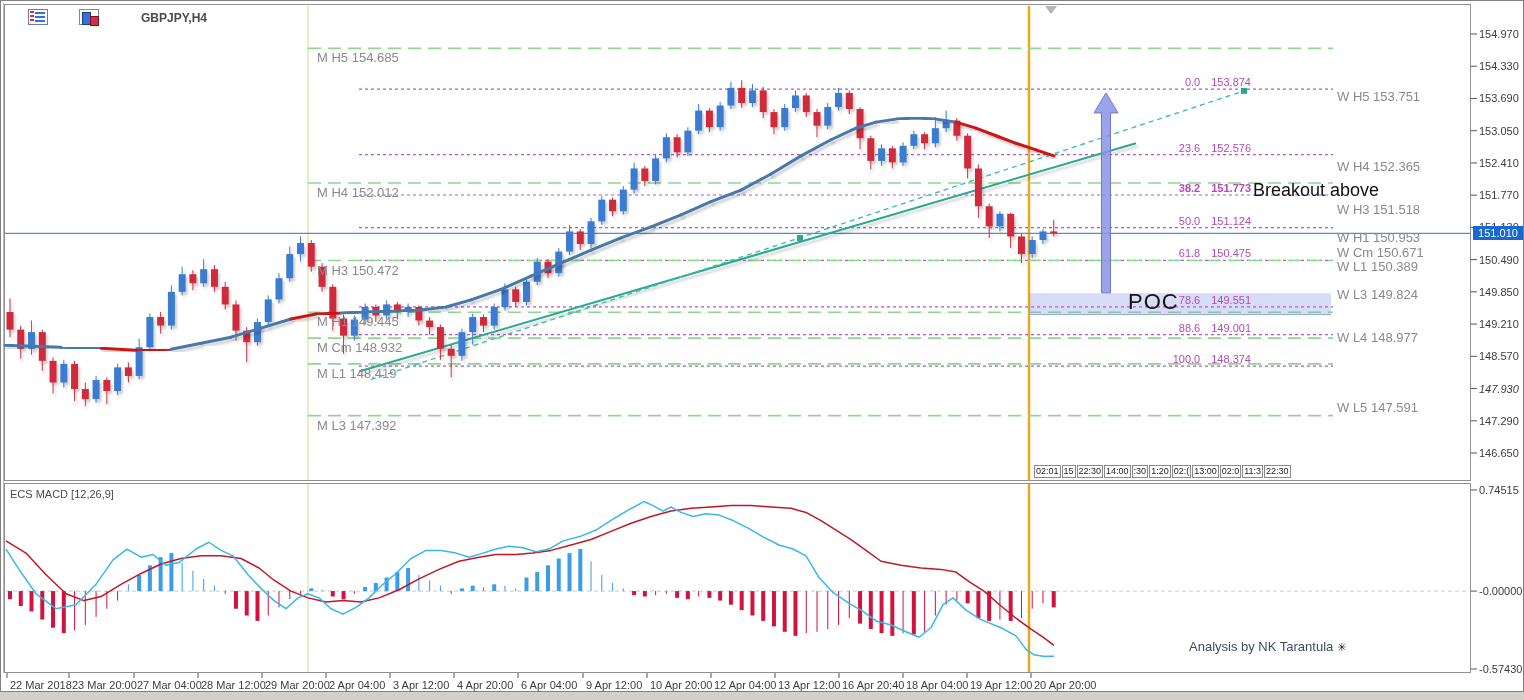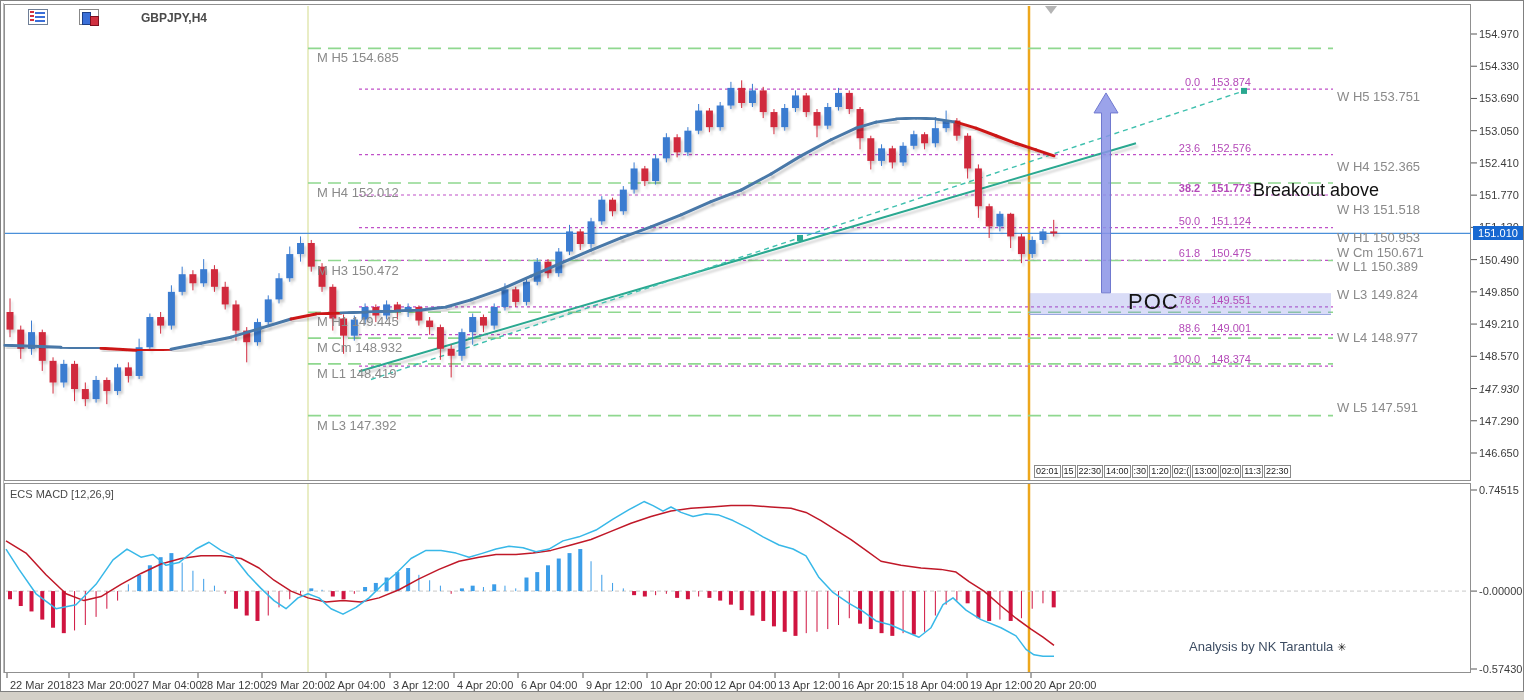--- a/index.html
+++ b/index.html
@@ -518,21 +518,21 @@
       <div class="lbl date-lbl" style="left: 200px; top: 678px;">28 Mar 12:00</div>
       <div class="lbl date-lbl" style="left: 264px; top: 678px;">29 Mar 20:00</div>
       <div class="lbl date-lbl" style="left: 328px; top: 678px;">2 Apr 04:00</div>
       <div class="lbl date-lbl" style="left: 392px; top: 678px;">3 Apr 12:00</div>
       <div class="lbl date-lbl" style="left: 456px; top: 678px;">4 Apr 20:00</div>
       <div class="lbl date-lbl" style="left: 520px; top: 678px;">6 Apr 04:00</div>
       <div class="lbl date-lbl" style="left: 585px; top: 678px;">9 Apr 12:00</div>
       <div class="lbl date-lbl" style="left: 649px; top: 678px;">10 Apr 20:00</div>
       <div class="lbl date-lbl" style="left: 713px; top: 678px;">12 Apr 04:00</div>
       <div class="lbl date-lbl" style="left: 777px; top: 678px;">13 Apr 12:00</div>
-      <div class="lbl date-lbl" style="left: 841px; top: 678px;">16 Apr 20:15</div>
+      <div class="lbl date-lbl" style="left: 841px; top: 678px;">16 Apr 20:40</div>
       <div class="lbl date-lbl" style="left: 905px; top: 678px;">18 Apr 04:00</div>
       <div class="lbl date-lbl" style="left: 969px; top: 678px;">19 Apr 12:00</div>
       <div class="lbl date-lbl" style="left: 1033px; top: 678px;">20 Apr 20:00</div>
       <div class="lbl tick-lbl" style="left: 1478px; top: 483px;">0.74515</div>
       <div class="lbl tick-lbl" style="left: 1478px; top: 584.089px;">-0.00000</div>
       <div class="lbl tick-lbl" style="left: 1478px; top: 662.001px;">-0.57430</div>
     </div>
 
   <div class="lbl" id="breakout-label" style="left:1252px;top:147px;">Breakout above</div>
   <div class="lbl" id="poc-label" style="left:1127px;top:288px;">POC</div>

